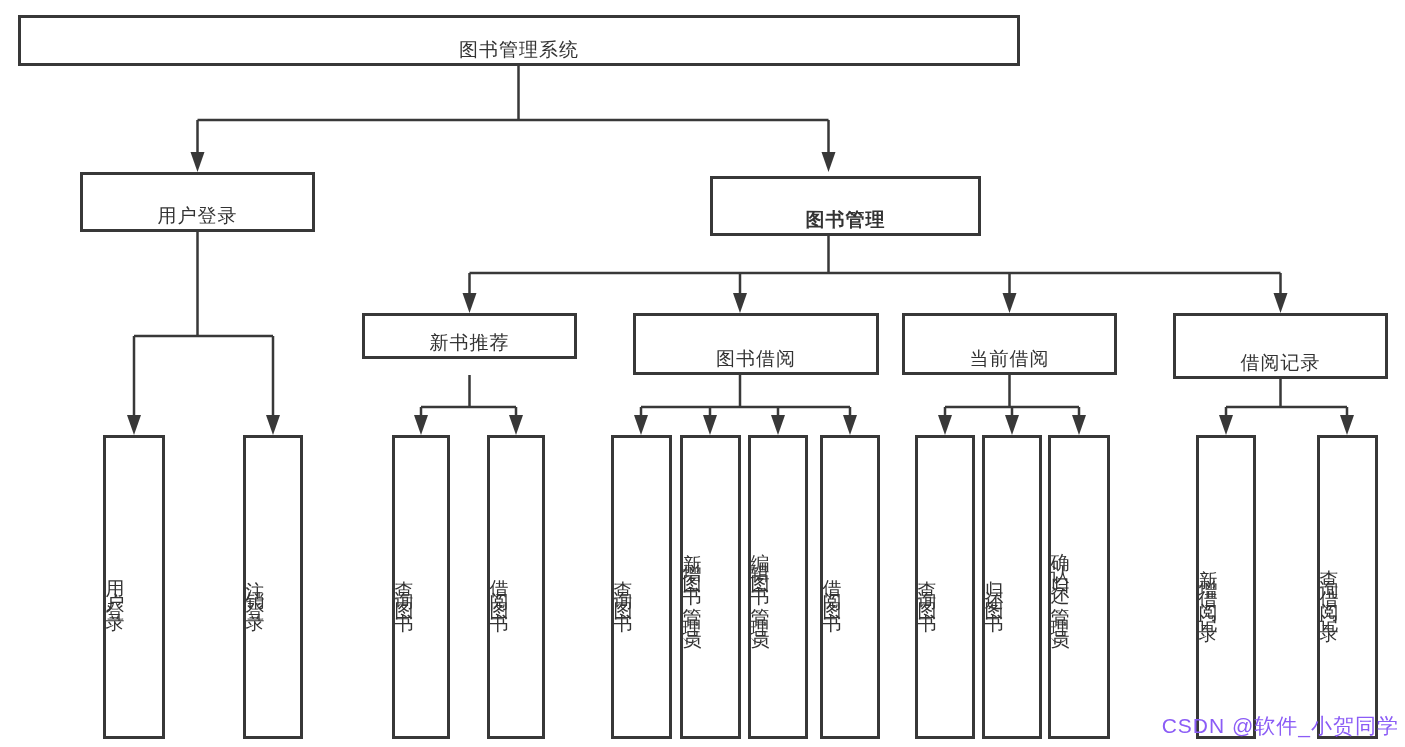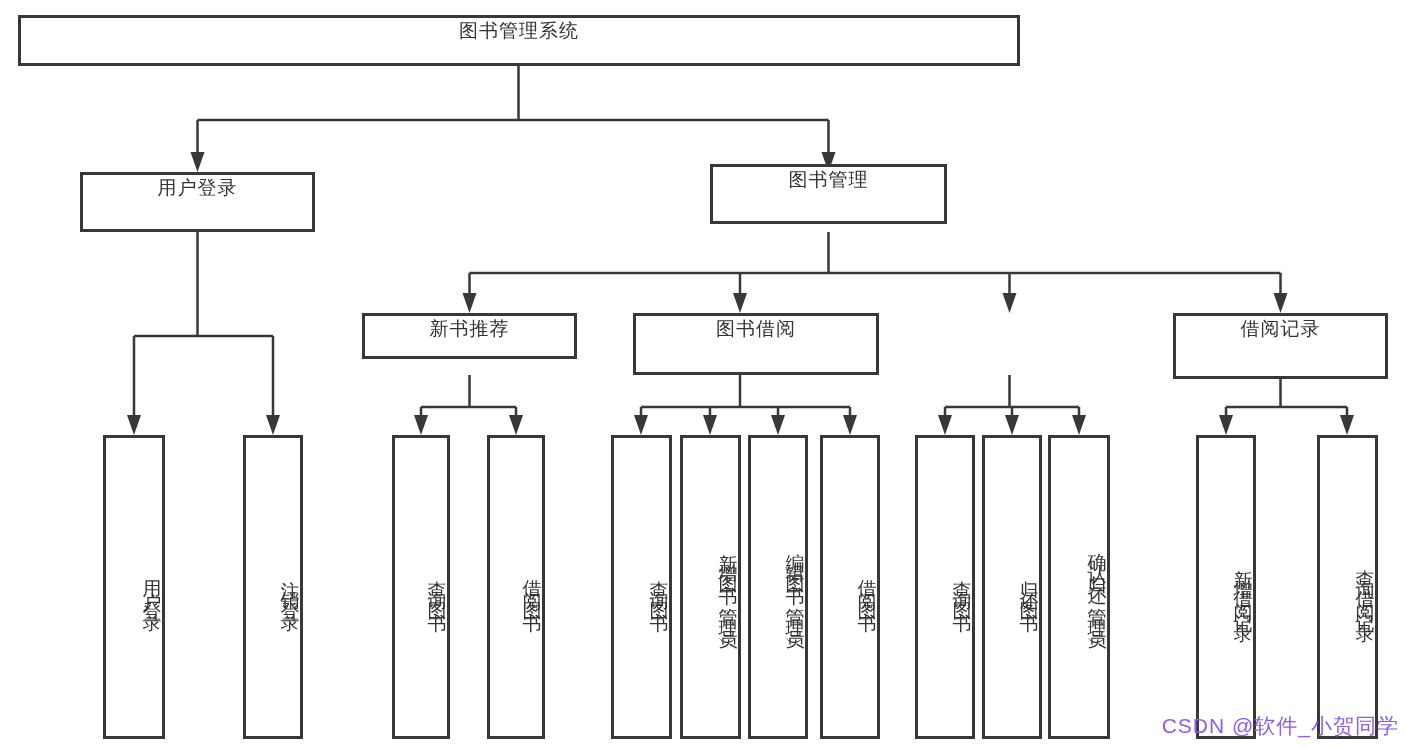--- a/index.html
+++ b/index.html
@@ -2,21 +2,21 @@
 <html><head>
 <meta charset="utf-8">
 <style>
   html,body{margin:0;padding:0;background:#ffffff;}
   body{font-family:"Liberation Sans","DejaVu Sans",sans-serif;}
   #canvas{position:relative;width:1405px;height:747px;background:#ffffff;overflow:hidden;}
   #connectors{position:absolute;left:0;top:0;z-index:0;}
   .node{
     position:absolute;box-sizing:border-box;background:#ffffff;
     border:3px solid #383838;color:#333333;font-size:19px;
-    display:flex;align-items:flex-start;justify-content:center;
+    display:flex;align-items:flex-end;justify-content:center;
     z-index:1;letter-spacing:1px;
   }
   .hnode{white-space:nowrap;}
   .vnode{
     writing-mode:vertical-rl;text-orientation:mixed;
     letter-spacing:11px;line-height:1;font-size:19px;
     text-align:center;
   }
   #watermark{
     position:absolute;right:6px;top:712px;z-index:3;
@@ -68,29 +68,32 @@
     </g>
   </svg>
 
   <div class="node hnode" style="left:18px;top:15px;width:1002px;height:51px;">
     <span>图书管理系统</span>
   </div>
 
   <div class="node hnode" style="left:80px;top:172px;width:235px;height:60px;">
     <span>用户登录</span>
   </div>
-  <div class="node hnode" style="left:710px;top:164px;width:237px;height:60px;">
+  <div class="node hnode" style="left:710px;top:176px;width:271px;height:60px;font-weight:bold;">
     <span>图书管理</span>
   </div>
 
   <div class="node hnode" style="left:362px;top:313px;width:215px;height:46px;">
     <span>新书推荐</span>
   </div>
   <div class="node hnode" style="left:633px;top:313px;width:246px;height:62px;">
     <span>图书借阅</span>
+  </div>
+  <div class="node hnode" style="left:902px;top:313px;width:215px;height:62px;">
+    <span>当前借阅</span>
   </div>
   <div class="node hnode" style="left:1173px;top:313px;width:215px;height:66px;">
     <span>借阅记录</span>
   </div>
 
   <div class="node vnode" style="left:103px;top:435px;width:62px;height:304px;">
     <span>用户登录</span>
   </div>
   <div class="node vnode" style="left:243px;top:435px;width:60px;height:304px;">
     <span>注销登录</span>

